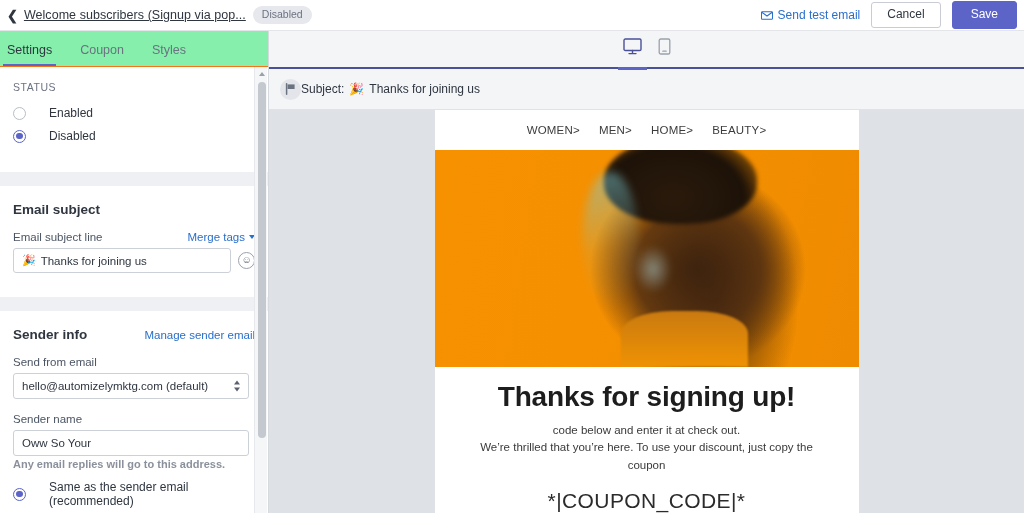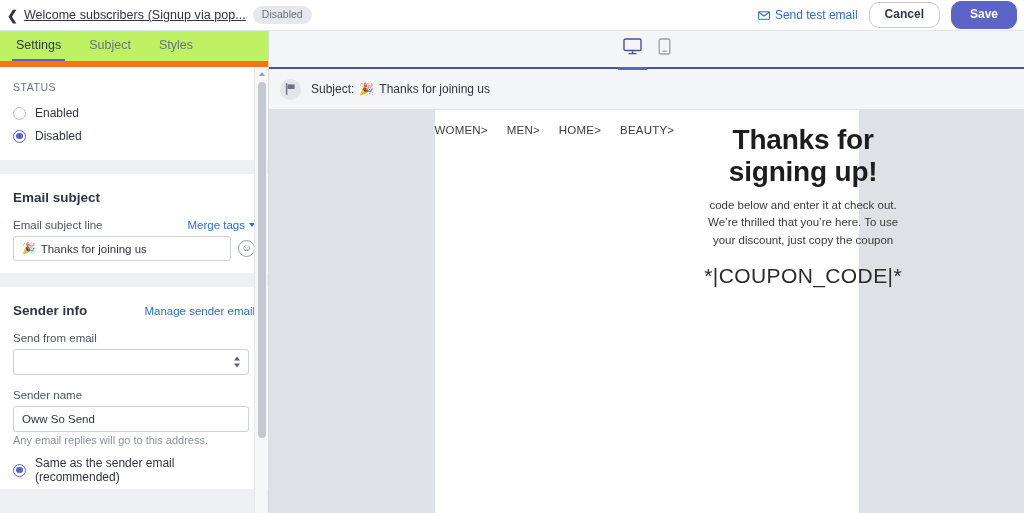--- a/index.html
+++ b/index.html
@@ -39,41 +39,41 @@
   .tb-right {
     margin-left: auto; display: flex; align-items: center;
     gap: 11px; padding-right: 7px;
   }
   .link-send {
     display: flex; align-items: center; gap: 5px;
     color: #2a6fc9; font-size: 12px; cursor: pointer; white-space: nowrap;
   }
   .env-ico { width: 12px; height: 9px; display: block; }
   .btn {
-    font-size: 12px; border-radius: 10px; padding: 5px 15px 6px;
-    cursor: pointer; white-space: nowrap; line-height: 1.1; font-weight: bold;
+    font-size: 12px; border-radius: 3px; padding: 5px 15px 6px;
+    cursor: pointer; white-space: nowrap; line-height: 1.1;
   }
   .btn-cancel { background: #fff; border: 1px solid #c9ccd4; color: #2f3640; }
   .btn-save { background: #5c64c8; border: 1px solid #5c64c8; color: #fff; padding: 6px 18px 7px; }
 
   
   .main { flex: 1; display: flex; min-height: 0; }
 
   
   .sidebar {
     width: 269px; min-width: 269px; position: relative;
     background: #eef0f3;
     border-right: 1px solid #d6d9de;
     display: flex; flex-direction: column;
     overflow: hidden;
   }
   .tabs {
-    height: 36px; min-height: 36px; background: #bef264;
+    height: 36px; min-height: 36px; background: #86efac;
     display: flex; align-items: flex-end; gap: 24px;
-    padding-left: 17px; border-bottom: 6px solid #f97316;
+    padding-left: 8px; border-bottom: 1px solid #f97316;
     position: relative;
   }
   .tab {
     font-size: 12.5px; color: #6b7280; padding: 0 2px 9px;
     cursor: pointer; position: relative; white-space: nowrap;
   }
   .tab:first-child { margin-left: -3px; }
   .tab.active { color: #2f3640; }
   .tab.active::after {
     content: ""; position: absolute; left: -2px; right: -2px; bottom: 0;
@@ -82,34 +82,34 @@
   .sb-scroll { flex: 1; overflow: hidden; position: relative; }
 
   .panel { background: #fff; padding: 0 13px; }
   .gap { height: 14px; background: #eef0f3; }
 
   .section-cap {
     font-size: 10.5px; color: #6b7280; letter-spacing: 0.55px;
     padding: 14px 0 9px;
   }
   .radio-row {
-    display: flex; align-items: center; gap: 9px;
+    display: flex; align-items: center; gap: 23px;
     padding: 4px 0 5px; cursor: pointer;
   }
   .radio {
     width: 13px; height: 13px; min-width: 13px; border-radius: 50%;
     border: 1.3px solid #b9bdc6; background: #fff;
     display: flex; align-items: center; justify-content: center;
   }
   .radio.on { border-color: #5c64c8; }
   .radio.on::after {
     content: ""; width: 6.5px; height: 6.5px; border-radius: 50%; background: #5c64c8;
   }
   .radio-label { font-size: 12px; color: #2f3640; }
-  .pad-b { padding-bottom: 12px; }
+  .pad-b { padding-bottom: 24px; }
 
   .sec-title { font-size: 13.5px; color: #2f3640; font-weight: 700; padding: 16px 0 0; }
   .sec-head { display: flex; align-items: baseline; justify-content: space-between; padding: 16px 0 0; }
   .sec-head .sec-title { padding: 0; }
   .link-blue { color: #2a6fc9; font-size: 11.5px; cursor: pointer; white-space: nowrap; }
 
   .field-row { display: flex; align-items: baseline; justify-content: space-between; padding: 14px 0 5px; }
   .field-label { font-size: 11.5px; color: #4b5563; }
   .merge { color: #2a6fc9; font-size: 11.5px; cursor: pointer; display: flex; align-items: center; gap: 4px; }
   .caret { width: 0; height: 0; border-left: 3.5px solid transparent; border-right: 3.5px solid transparent; border-top: 4px solid #2a6fc9; display: inline-block; }
@@ -136,21 +136,21 @@
     position: absolute; right: 8px; top: 50%; transform: translateY(-50%);
     display: flex; flex-direction: column; gap: 3px; align-items: center;
   }
   .stp-up { width: 0; height: 0; border-left: 3.5px solid transparent; border-right: 3.5px solid transparent; border-bottom: 4px solid #5a6070; }
   .stp-dn { width: 0; height: 0; border-left: 3.5px solid transparent; border-right: 3.5px solid transparent; border-top: 4px solid #5a6070; }
   .plain-input {
     height: 26px; border: 1px solid #ccd0d7; border-radius: 3px; background: #fff;
     display: flex; align-items: center; padding: 0 8px; font-size: 11.5px;
     color: #2f3640; width: 236px;
   }
-  .help-text { font-size: 11px; color: #8b919c; padding: 2px 0 6px; }
+  .help-text { font-size: 11px; color: #8b919c; padding: 2px 0 6px; font-weight: bold; }
 
   
   .sb-bar {
     position: absolute; top: 36px; right: 1px; width: 13px; bottom: 0;
     background: #f5f6f8; border-left: 1px solid #e6e8eb;
   }
   .sb-arrow {
     width: 13px; height: 13px; display: flex; align-items: center; justify-content: center;
     cursor: pointer;
   }
@@ -167,31 +167,31 @@
     display: flex; align-items: center; justify-content: center; gap: 16px;
     border-bottom: 2px solid #4a5199; position: relative;
   }
   .dev-ico { position: relative; cursor: pointer; padding-bottom: 2px; }
   .dev-ico.active::after {
     content: ""; position: absolute; left: -5px; right: -5px; bottom: -9px;
     height: 3px; background: #5c64c8;
   }
   .subject-bar {
     height: 41px; min-height: 41px; background: #f4f5f7;
-    display: flex; align-items: center; gap: 10px; padding-left: 11px;
+    display: flex; align-items: center; padding-left: 11px;
     border-bottom: 1px solid #e0e2e6;
   }
   .flag-circle {
     width: 21px; height: 21px; min-width: 21px; border-radius: 50%;
     background: #e3e5ea; display: flex; align-items: center; justify-content: center;
   }
   .subject-text { font-size: 12px; color: #2f3640; display: flex; align-items: center; gap: 5px; white-space: nowrap; }
 
   .canvas { flex: 1; background: #dee1e6; display: flex; justify-content: center; overflow: hidden; }
-  .email { width: 424px; background: #fff; display: flex; flex-direction: row; }
+  .email { width: 424px; background: #fff; display: flex; flex-direction: column; }
   .enav {
     height: 40px; min-height: 40px; display: flex; align-items: center;
     justify-content: center; gap: 19px;
   }
   .enav span { font-size: 11.5px; color: #3c3c3c; letter-spacing: 0.2px; cursor: pointer; }
   .hero { height: 217px; min-height: 217px; position: relative; overflow: hidden; background: #f59000; }
   .hero .bgA {
     position: absolute; inset: 0;
     background:
       radial-gradient(ellipse 150px 140px at 62% 55%, rgba(60,34,14,0.97) 0%, rgba(80,45,18,0.86) 42%, rgba(245,144,0,0) 72%),
@@ -246,21 +246,21 @@
       <span class="btn btn-cancel">Cancel</span>
       <span class="btn btn-save">Save</span>
     </div>
   </div>
 
   <div class="main">
 
     <div class="sidebar">
       <div class="tabs">
         <span class="tab active">Settings</span>
-        <span class="tab">Subject</span>
+        <span class="tab">Coupon</span>
         <span class="tab">Styles</span>
       </div>
 
       <div class="sb-scroll">
 
         <div class="panel pad-b">
           <div class="section-cap">STATUS</div>
           <div class="radio-row">
             <span class="radio"></span>
             <span class="radio-label">Enabled</span>
@@ -296,31 +296,32 @@
         <div class="panel">
           <div class="sec-head">
             <span class="sec-title">Sender info</span>
             <span class="link-blue">Manage sender email</span>
           </div>
 
           <div class="field-row">
             <span class="field-label">Send from email</span>
           </div>
           <div class="select-box">
+            <span>hello@automizelymktg.com (default)</span>
             <span class="stepper">
               <i class="stp-up"></i>
                 <i class="stp-dn"></i>
             </span>
           </div>
 
           <div class="field-row">
             <span class="field-label">Sender name</span>
           </div>
           <div class="plain-input">
-            <span>Oww So Send</span>
+            <span>Oww So Your</span>
           </div>
 
           <div class="help-text">Any email replies will go to this address.</div>
 
           <div class="radio-row">
             <span class="radio on"></span>
             <span class="radio-label">Same as the sender email (recommended)</span>
           </div>
 
         </div>

